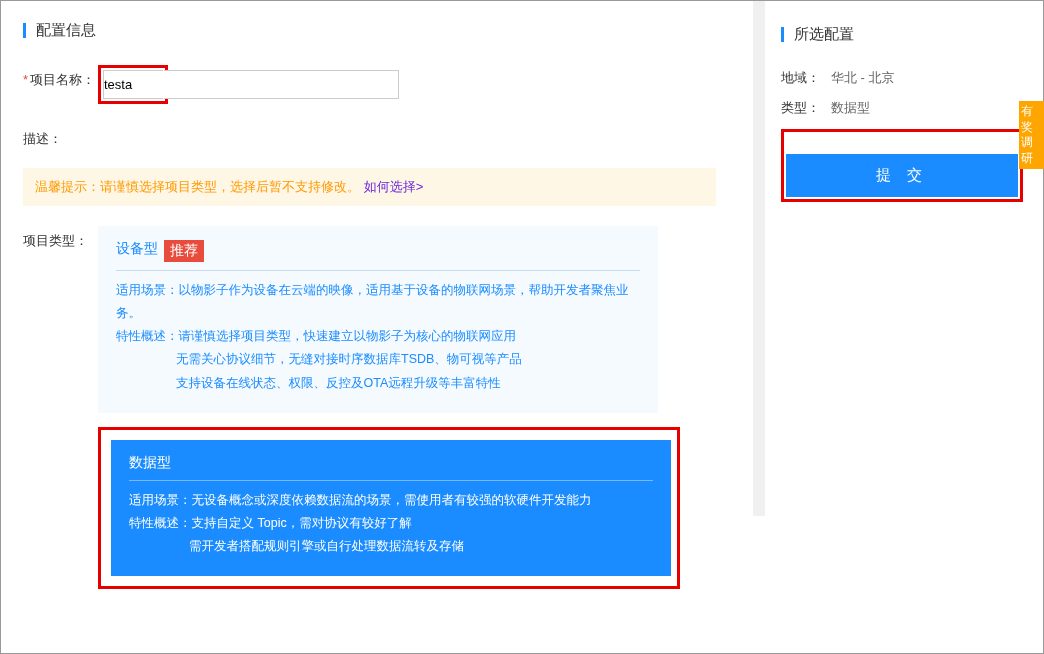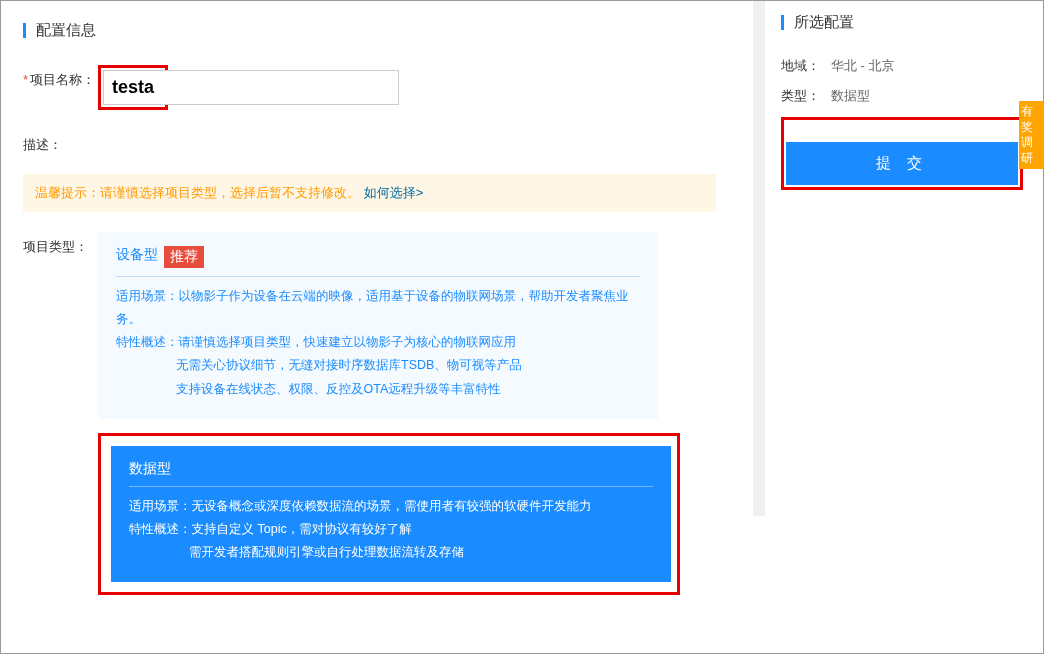--- a/index.html
+++ b/index.html
@@ -28,21 +28,21 @@
   padding: 20px 20px 20px 22px;
 }
 .side-area {
   position: absolute;
   right: 0;
   top: 0;
   width: 290px;
   height: 515px;
   background: #fff;
   border-left: 12px solid #f0f0f0;
-  padding: 12px 20px 20px 16px;
+  padding: 24px 20px 20px 16px;
 }
 .section-title {
   display: flex;
   align-items: center;
   font-size: 15px;
   color: #333;
   margin-bottom: 25px;
 }
 .blue-bar {
   width: 3px;
@@ -78,24 +78,23 @@
   border-radius: 50%;
   width: 16px;
   height: 16px;
   display: inline-flex;
   align-items: center;
   justify-content: center;
   font-weight: bold;
 }
 .text-input {
   border: 1px solid #ccc;
-  padding: 6px 8px;
-  font-size: 18px;
+  padding: 6px 0;
+  font-size: 13px;
   width: 300px;
-  font-weight: bold;
 }
 .red-highlight {
   border: 3px solid #e60000;
   padding: 2px;
   display: inline-block;
 }
 .textarea-input {
   border: 1px solid #ccc;
   padding: 6px 8px;
   font-size: 13px;
@@ -104,21 +103,21 @@
   resize: none;
   color: #999;
 }
 .tip-bar {
   background: #fff7e6;
   padding: 10px 12px;
   color: #ff9900;
   font-size: 13px;
   margin: 10px 0 20px 0;
 }
-.tip-link { color: #0369a1; }
+.tip-link { color: #6d28d9; }
 .type-card {
   padding: 14px 18px 18px 18px;
   margin-bottom: 14px;
   width: 560px;
 }
 .type-card.device {
   background: #f5faff;
 }
 .type-card.data {
   background: #1a8cff;

